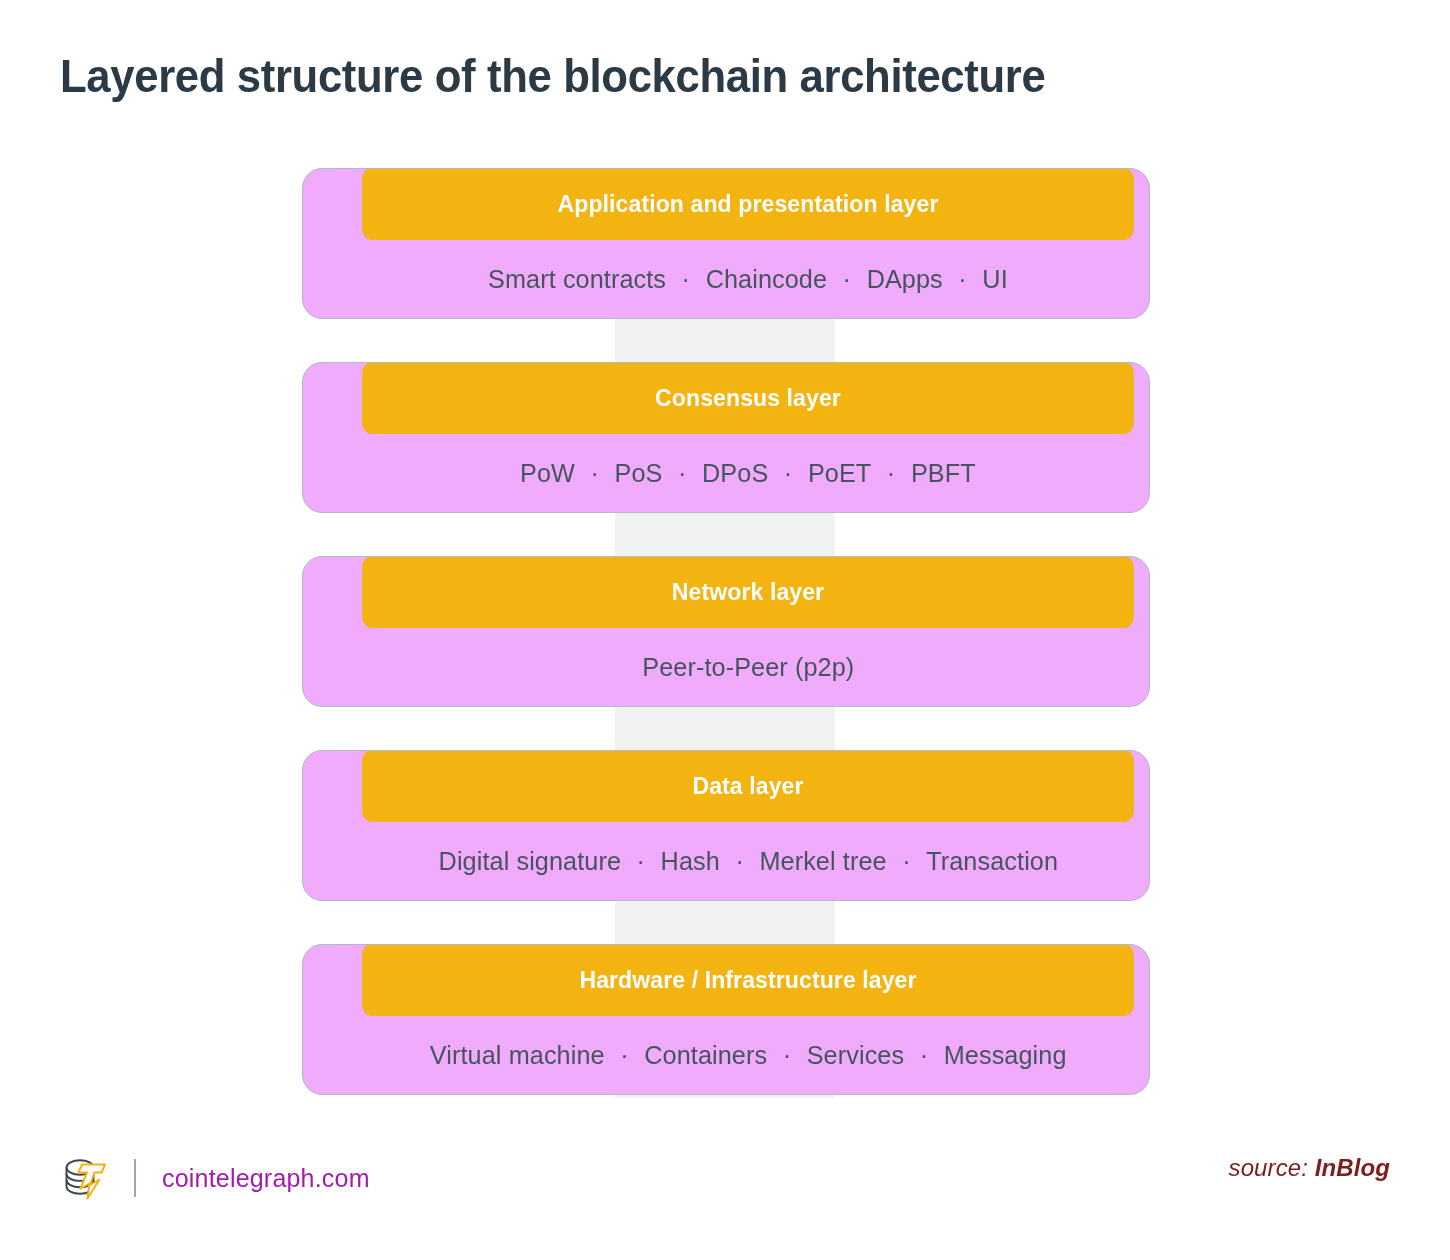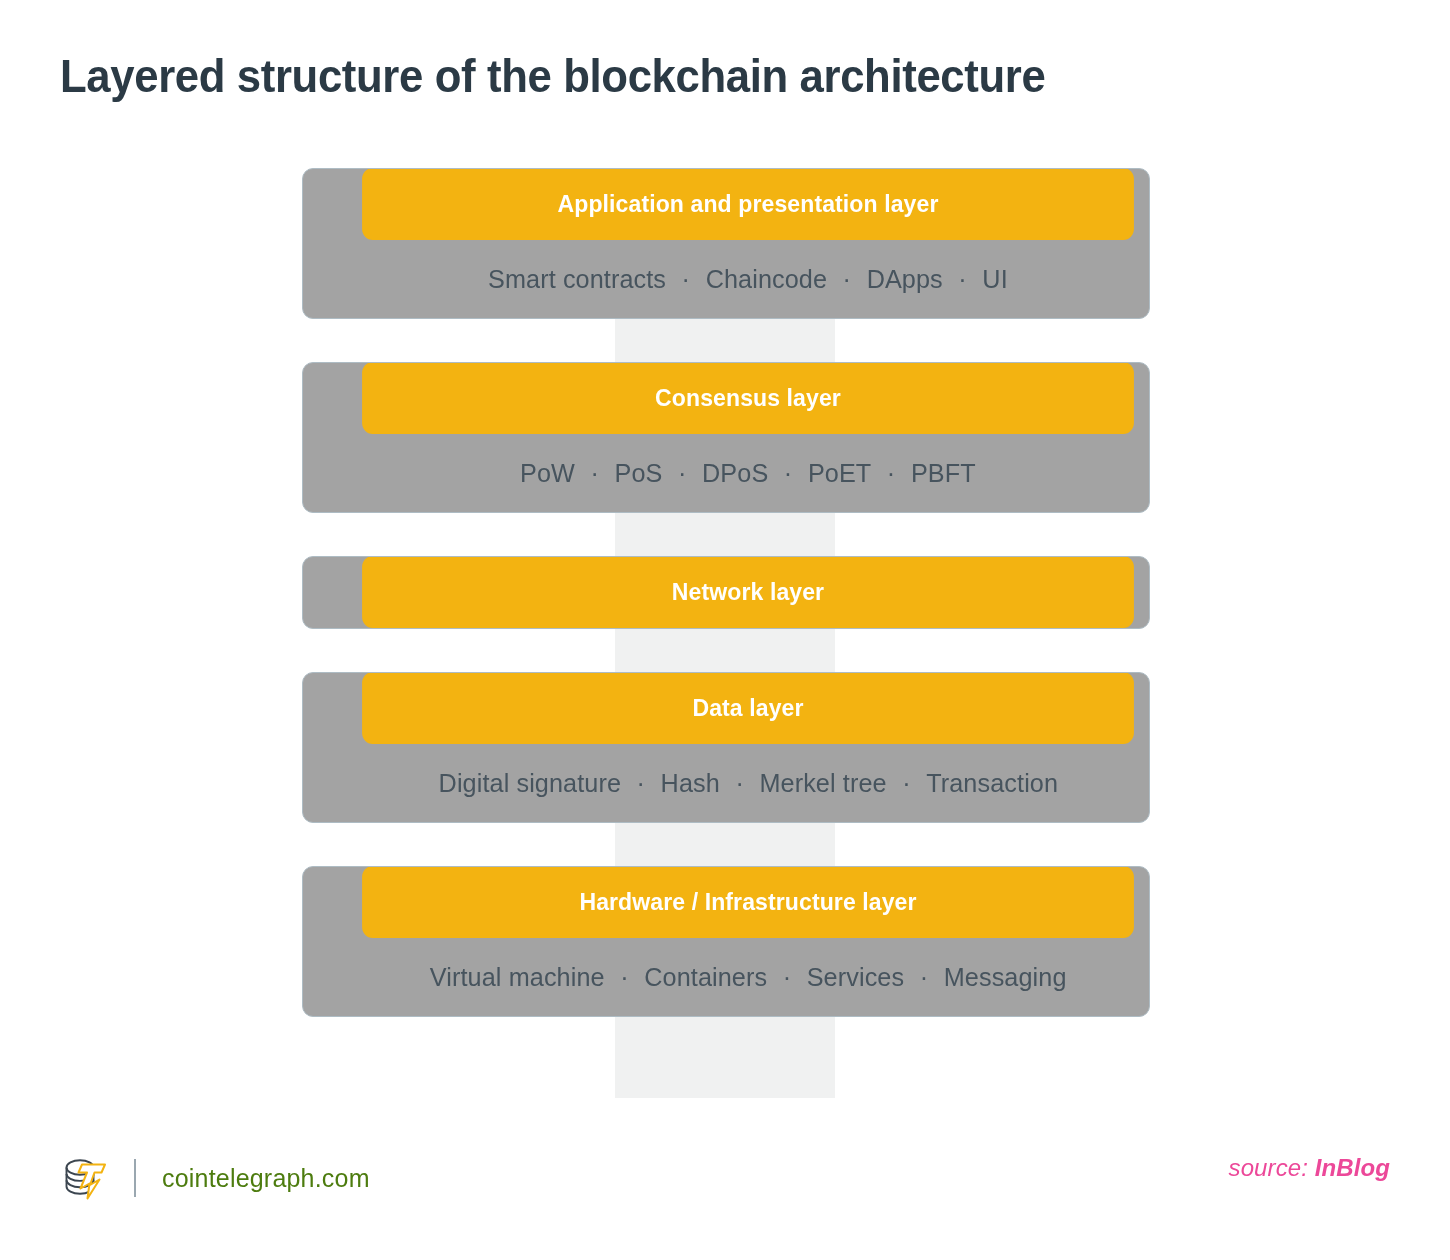--- a/index.html
+++ b/index.html
@@ -46,23 +46,23 @@
   .stack {
     position:absolute;
     left:302px; top:168px;
     width:848px;
     z-index:2;
   }
 
   .layer-card {
     position:relative;
     width:848px;
-    background:#a3a3a3;
+    background:#f0abfc;
     border:1.6px solid #aebcc4;
-    border-radius:11px;
+    border-radius:20px;
     margin-bottom:43px;
     overflow:hidden;
     padding-left:44px;
   }
   .layer-card:last-child { margin-bottom:5px; }
 
   .layer-header {
     height:72px;
     background:#f3b311;
     border-radius:11px;
@@ -125,30 +125,30 @@
 
   .footer-divider {
     width:2px;
     height:38px;
     background:#9aa7b0;
     margin:0 26px 0 24px;
   }
 
   .footer-url {
     font-size:25px;
-    color:#4d7c0f;
+    color:#a21caf;
     letter-spacing:0.2px;
     font-weight:400;
   }
 
   .footer-right {
     position:absolute;
     right:60px; top:14px;
     font-size:24px;
-    color:#ec4899;
+    color:#7f1d1d;
     font-style:italic;
     letter-spacing:0.1px;
     white-space:nowrap;
   }
   .footer-right .src-label { font-weight:400; }
   .footer-right .src-name  { font-weight:700; }
 </style>
 </head>
 <body>
 
@@ -184,20 +184,25 @@
             <span class="item">DPoS</span>
             <span class="dot">·</span>
             <span class="item">PoET</span>
             <span class="dot">·</span>
             <span class="item">PBFT</span>
           </div>
         </div>
       </div>
       <div class="layer-card">
         <div class="layer-header">Network layer</div>
+        <div class="layer-body">
+          <div class="item-row">
+            <span class="item">Peer-to-Peer (p2p)</span>
+          </div>
+        </div>
       </div>
       <div class="layer-card">
         <div class="layer-header">Data layer</div>
         <div class="layer-body">
           <div class="item-row">
             <span class="item">Digital signature</span>
             <span class="dot">·</span>
             <span class="item">Hash</span>
             <span class="dot">·</span>
             <span class="item">Merkel tree</span>

